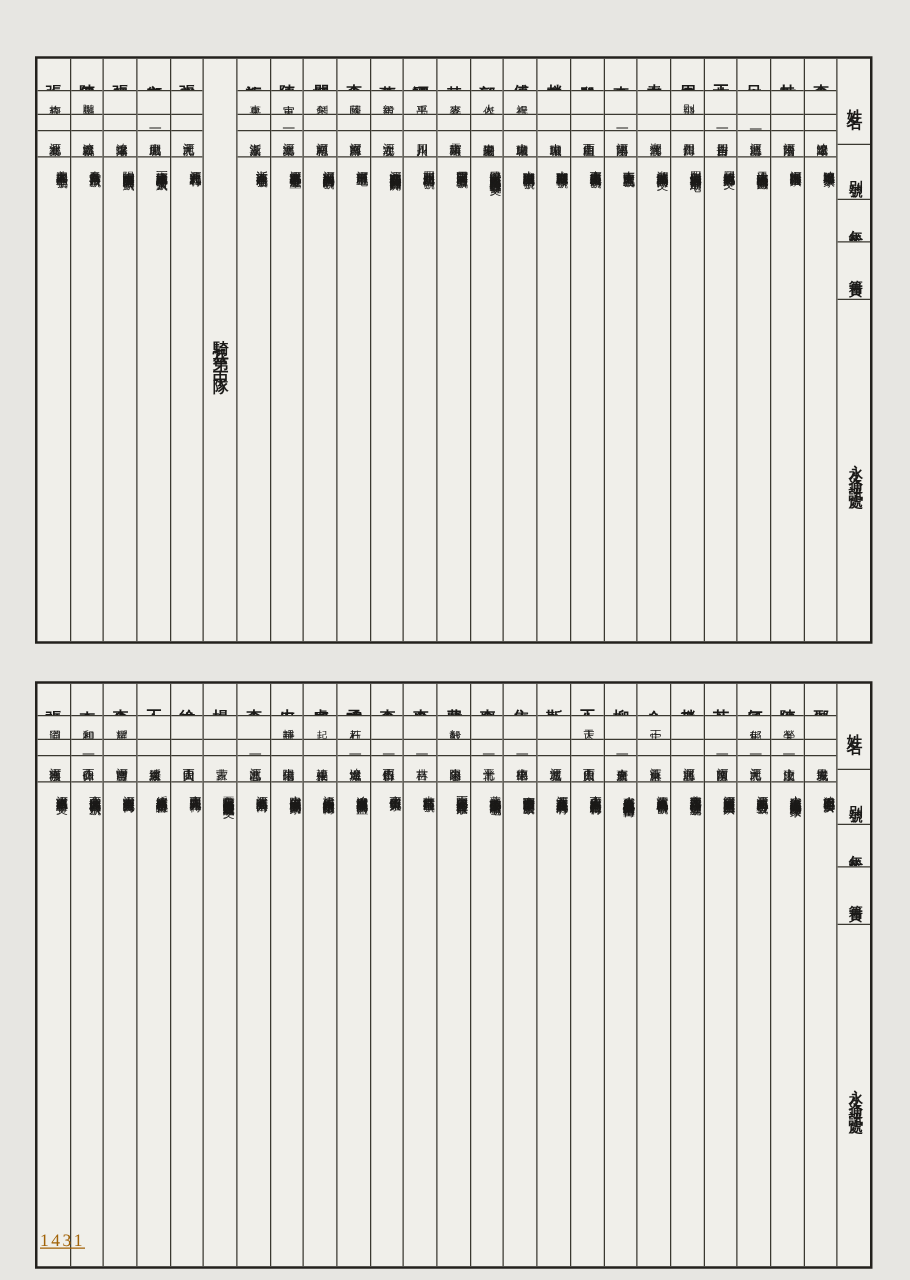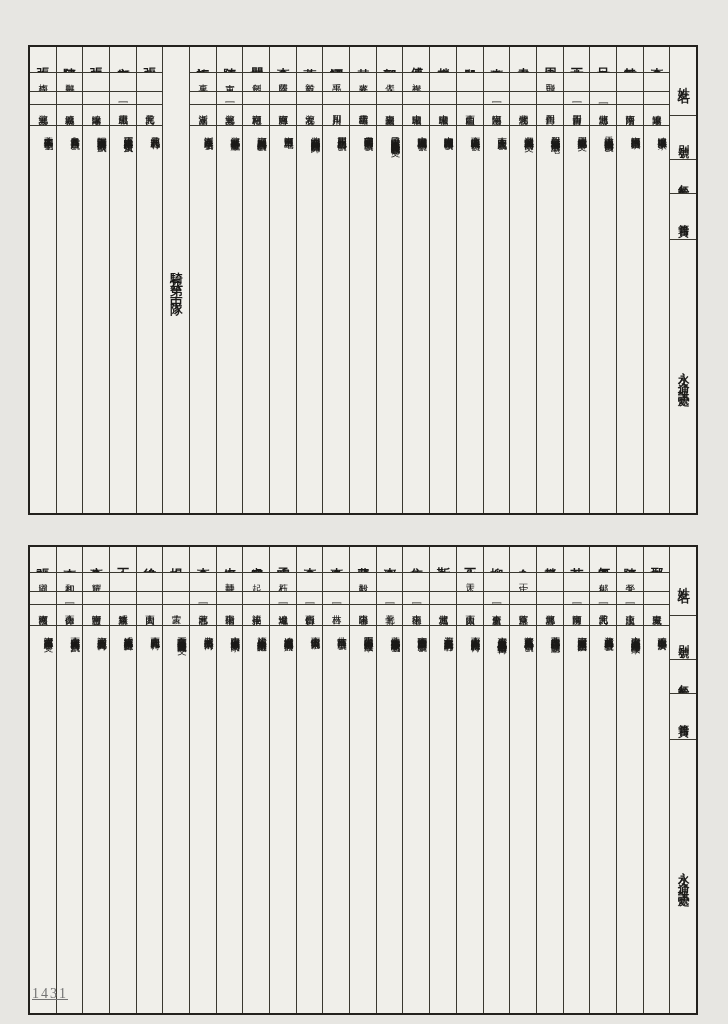--- a/index.html
+++ b/index.html
@@ -51,21 +51,21 @@
   .head .alias .vt,.head .age .vt,.head .native .vt{font-size:11px;letter-spacing:2px;height:auto;line-height:normal;}
   .head .alias{align-items:center;padding-top:0;}
   .head .native{align-items:center;padding:0;}
   .head .addr{align-items:center;justify-content:center;padding:0;}
   .head .addr .vt{font-size:11.5px;letter-spacing:6px;height:auto;line-height:normal;}
   
   .divider .cell.full{flex:1 1 auto;height:100%;border-top:none;}
   .divider .vt{font-size:12.5px;font-weight:bold;letter-spacing:6px;}
   .page-number{
     position:absolute;left:32px;top:986px;
-    font-size:14px;letter-spacing:2px;color:#737373;
+    font-size:14px;letter-spacing:2px;color:#a16207;
     font-family:"Liberation Serif","DejaVu Serif",serif;
     text-decoration:underline;
   }
 </style>
 </head>
 <body>
 
 <div class="page">
   <div class="table" id="table-top">
       <div class="col head">

